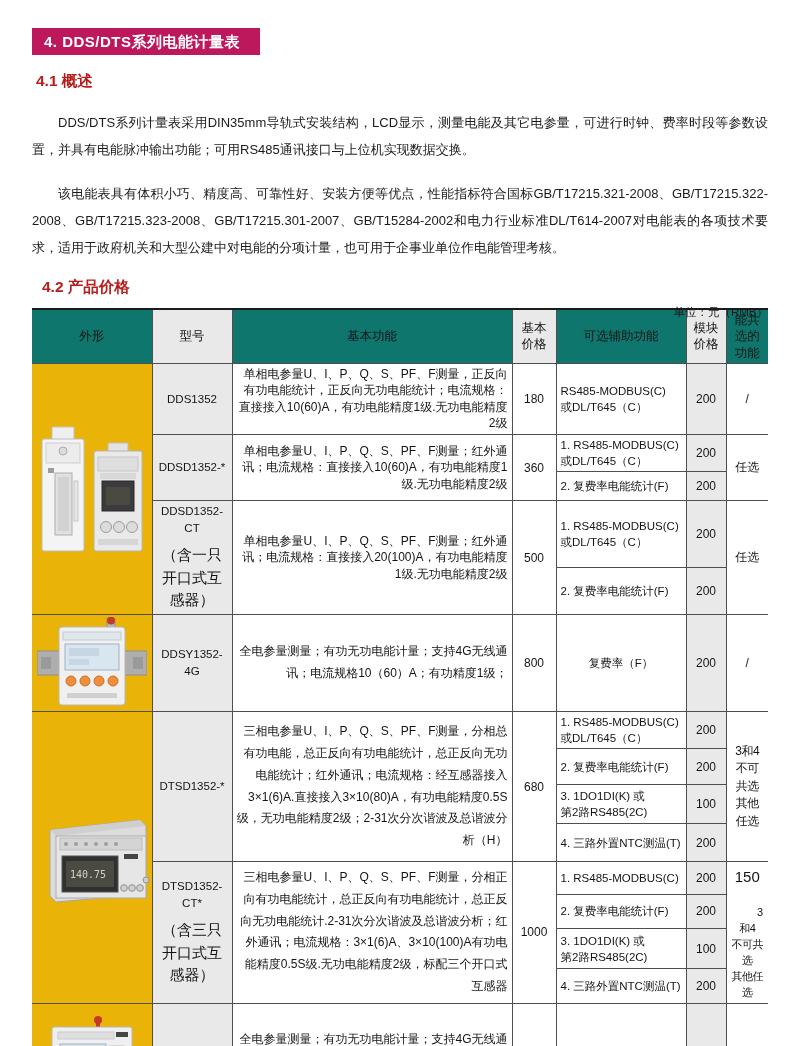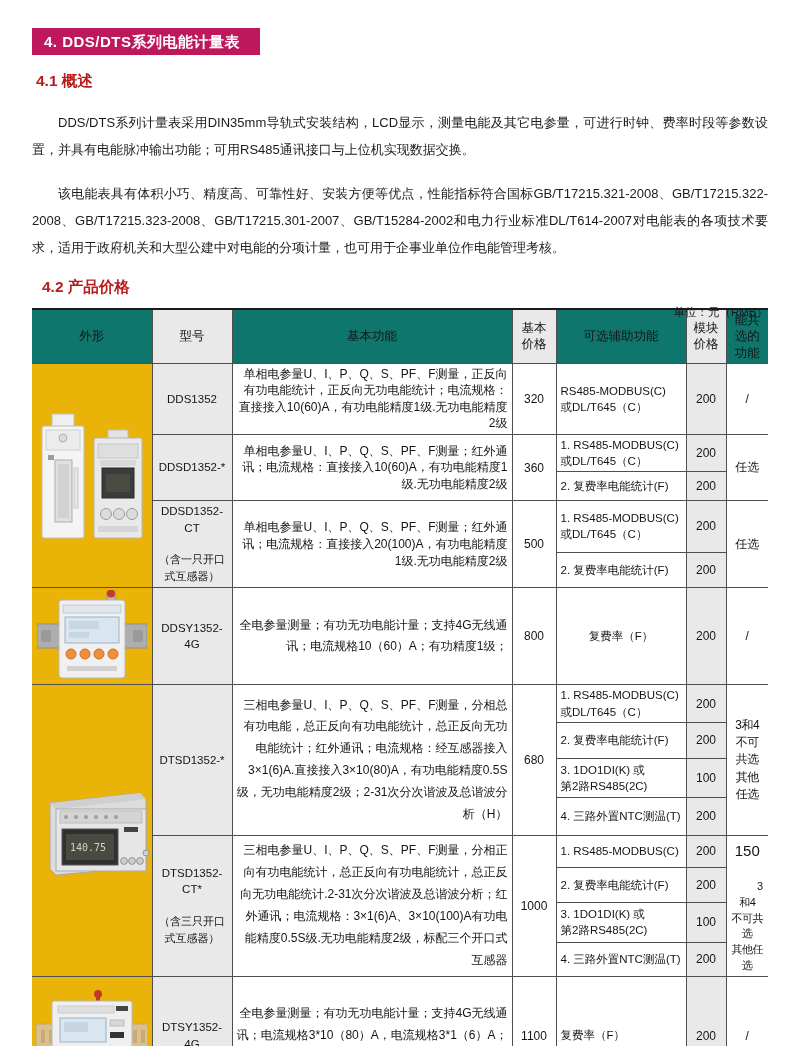--- a/index.html
+++ b/index.html
@@ -53,21 +53,21 @@
   .lh-n{line-height:1.38;}
   .lh-w{line-height:1.82;}
   td.price-c{text-align:center;font-size:12px;}
   td.aux{font-size:11.5px;line-height:1.4;padding:2px 6px;text-align:left;}
   td.aux.center{text-align:center;}
   td.mod{text-align:center;font-size:12px;}
   td.co{text-align:center;font-size:12px;}
   .pre{white-space:pre-line;margin-left:25px;}
   .co-multi{font-size:11px;letter-spacing:-0.5px;line-height:1.45;}
   .co-note{display:block;font-size:15px;letter-spacing:0;margin:4px 0 20px 0;color:#111;}
-  .model-note{display:block;font-size:11px;line-height:1.5;margin-top:16px;font-family:Liberation Mono, monospace;}
+  .model-note{display:block;font-size:15px;line-height:1.5;margin-top:8px;}
   svg{display:block;margin:0 auto;}
 </style>
 </head>
 <body>
 
 <div class="chapter-bar">
   <span>4. DDS/DTS系列电能计量表</span>
 </div>
 
 <h2 class="sec">4.1 概述</h2>
@@ -120,21 +120,21 @@
         <rect x="66" y="60" width="32" height="30" fill="#3b3b3b" stroke="#2a2a2a"></rect>
         <rect x="70" y="66" width="24" height="18" fill="#4a4a43"></rect>
         <circle cx="70" cy="106" r="5.5" fill="#dcdcdc" stroke="#9c9c9c"></circle>
         <circle cx="83" cy="106" r="5.5" fill="#dcdcdc" stroke="#9c9c9c"></circle>
         <circle cx="96" cy="106" r="5.5" fill="#dcdcdc" stroke="#9c9c9c"></circle>
         <rect x="62" y="118" width="40" height="6" fill="#d5d5d5"></rect>
       </svg>
     </td>
     <td class="model shade">DDS1352</td>
     <td class="fn lh-n">单相电参量U、I、P、Q、S、PF、F测量，正反向有功电能统计，正反向无功电能统计；电流规格：直接接入10(60)A，有功电能精度1级.无功电能精度2级</td>
-    <td class="price-c">320</td>
+    <td class="price-c">180</td>
     <td class="aux pre">RS485-MODBUS(C)
 或DL/T645（C）</td>
     <td class="mod shade">200</td>
     <td class="co no-r">/</td>
   </tr>
 
   <tr style="height:37px">
     <td class="model shade" rowspan="2">DDSD1352-*</td>
     <td class="fn lh-n" rowspan="2">单相电参量U、I、P、Q、S、PF、F测量；红外通讯；电流规格：直接接入10(60)A，有功电能精度1级.无功电能精度2级</td>
     <td class="price-c" rowspan="2">360</td>

